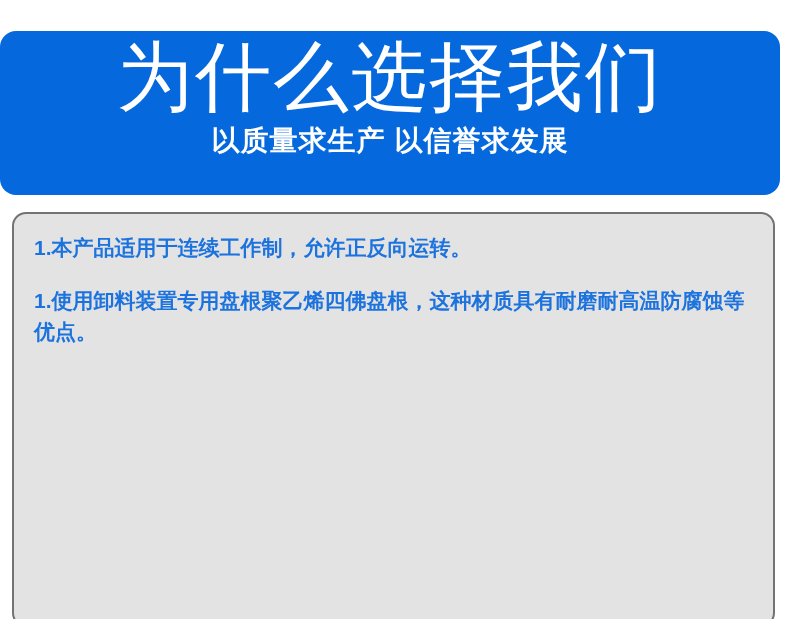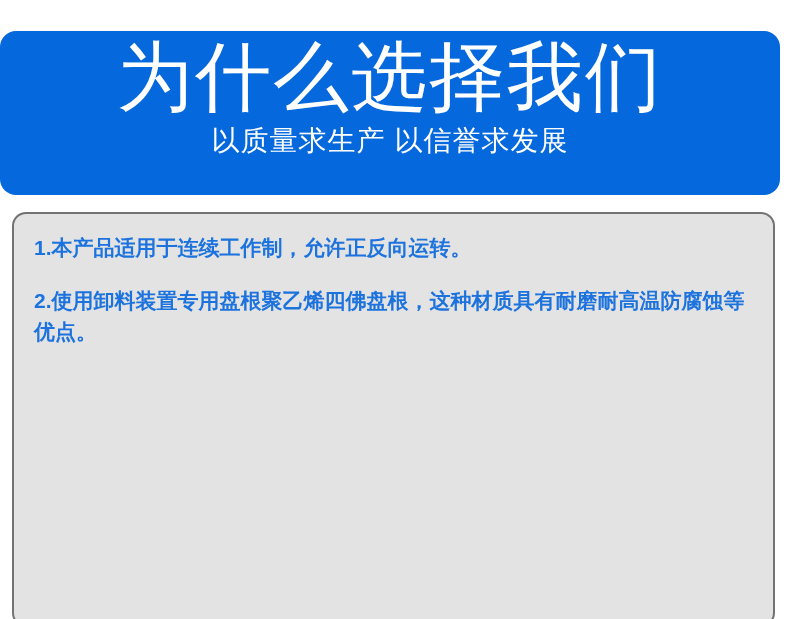--- a/index.html
+++ b/index.html
@@ -47,21 +47,21 @@
     line-height: 1.06;
     letter-spacing: 2px;
     white-space: nowrap;
     text-align: center;
   }
 
   .header-subtitle {
     margin-top: 6px;
     color: #ffffff;
     font-size: 28px;
-    font-weight: 400;
+    font-weight: 700;
     line-height: 1.2;
     letter-spacing: 1px;
     white-space: nowrap;
     text-align: center;
   }
 
   
   .content-panel {
     position: absolute;
     left: 12px;
@@ -102,17 +102,17 @@
 <div id="page">
 
   <div class="header-banner">
     <div class="header-title">为什么选择我们</div>
     <div class="header-subtitle">以质量求生产 以信誉求发展</div>
   </div>
 
   <div class="content-panel">
     <ul class="feature-list">
       <li class="feature-item">1.本产品适用于连续工作制，允许正反向运转。</li>
-      <li class="feature-item">2.使用卸料装置专用盘根聚乙烯四佛盘根，这种材质具有耐磨耐高温防腐蚀等优点。</li>
+      <li class="feature-item">1.使用卸料装置专用盘根聚乙烯四佛盘根，这种材质具有耐磨耐高温防腐蚀等优点。</li>
     </ul>
   </div>
 
 </div>
 
 </body></html>

